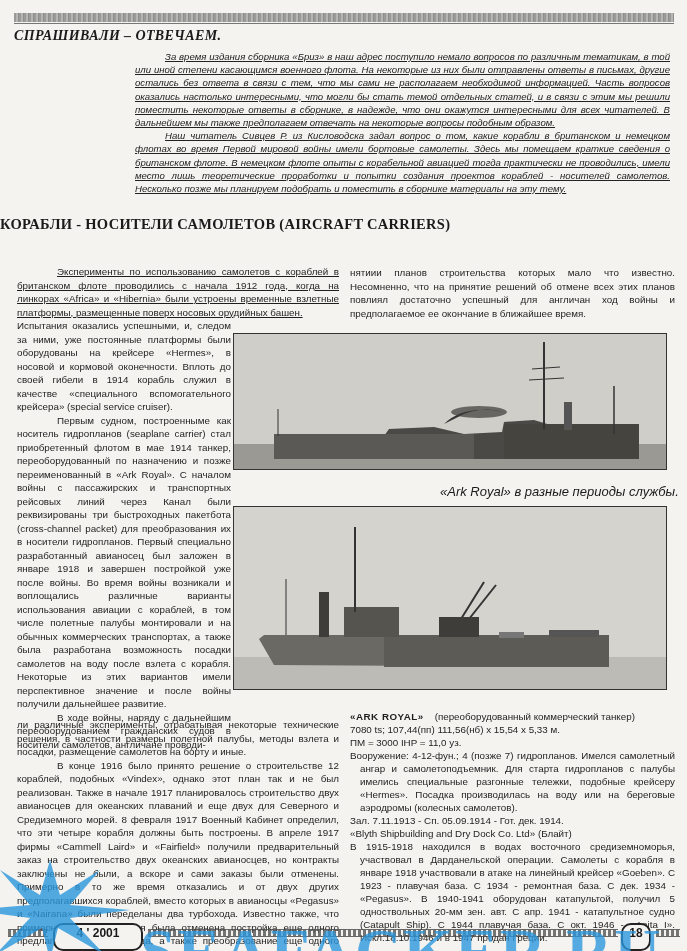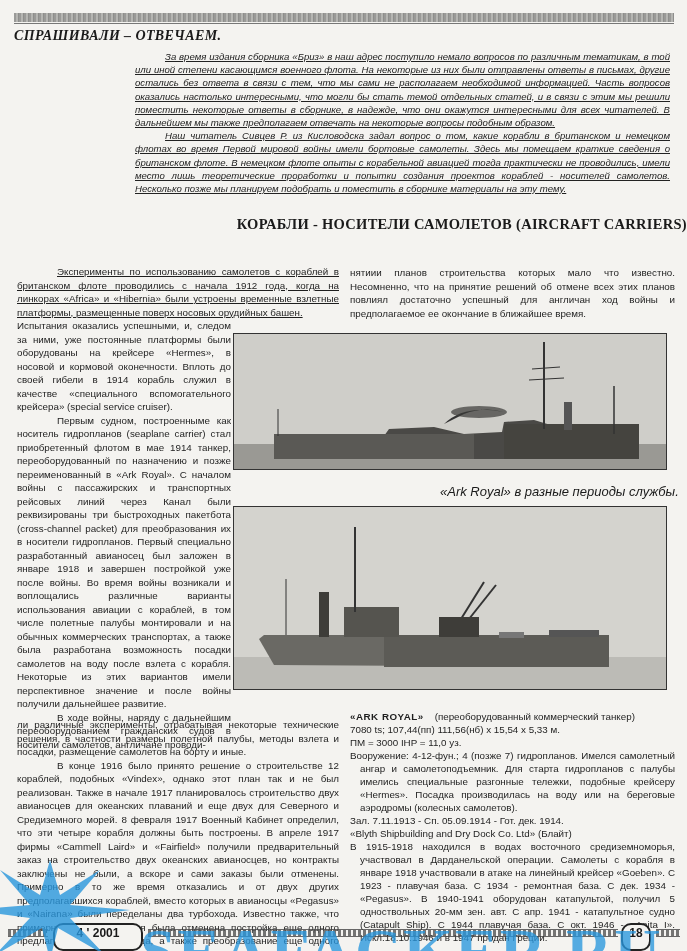--- a/index.html
+++ b/index.html
@@ -10,21 +10,21 @@
     background:repeating-linear-gradient(90deg,#9a9a98 0 2px,#b6b6b3 2px 4px,#8e8e8c 4px 5px); }
   .top-line { position:absolute; left:14px; top:23px; width:660px; height:1px; background:#777; }
 
   .section-title { position:absolute; left:14px; top:28px; font-family:"Liberation Serif", serif;
     font-weight:bold; font-style:italic; font-size:14px; letter-spacing:0.4px; }
 
   .intro { position:absolute; left:135px; top:50px; width:535px; font-style:italic;
     font-size:9.6px; line-height:13.2px; text-align:justify; color:#222;text-decoration:underline; }
   .intro p { text-indent:30px; }
 
-  .headline { position:absolute; left:0; top:213px; width:687px; text-align:right;
+  .headline { position:absolute; left:0; top:213px; width:687px; text-align:left;
     font-family:"Liberation Serif", serif; font-weight:bold; font-size:14.5px; line-height:22px; letter-spacing:0.3px; }
 
   .col-text { font-size:9.8px; line-height:13.5px; text-align:justify; color:#1e1e1e; }
   .col-text p { text-indent:40px; }
   .col-text p.noindent { text-indent:0; }
 
   .left-top { position:absolute; left:17px; top:265px; width:322px;text-decoration:underline; }
   .left-narrow { position:absolute; left:17px; top:319px; width:214px; }
   .left-wide { position:absolute; left:17px; top:718px; width:322px; }
 

